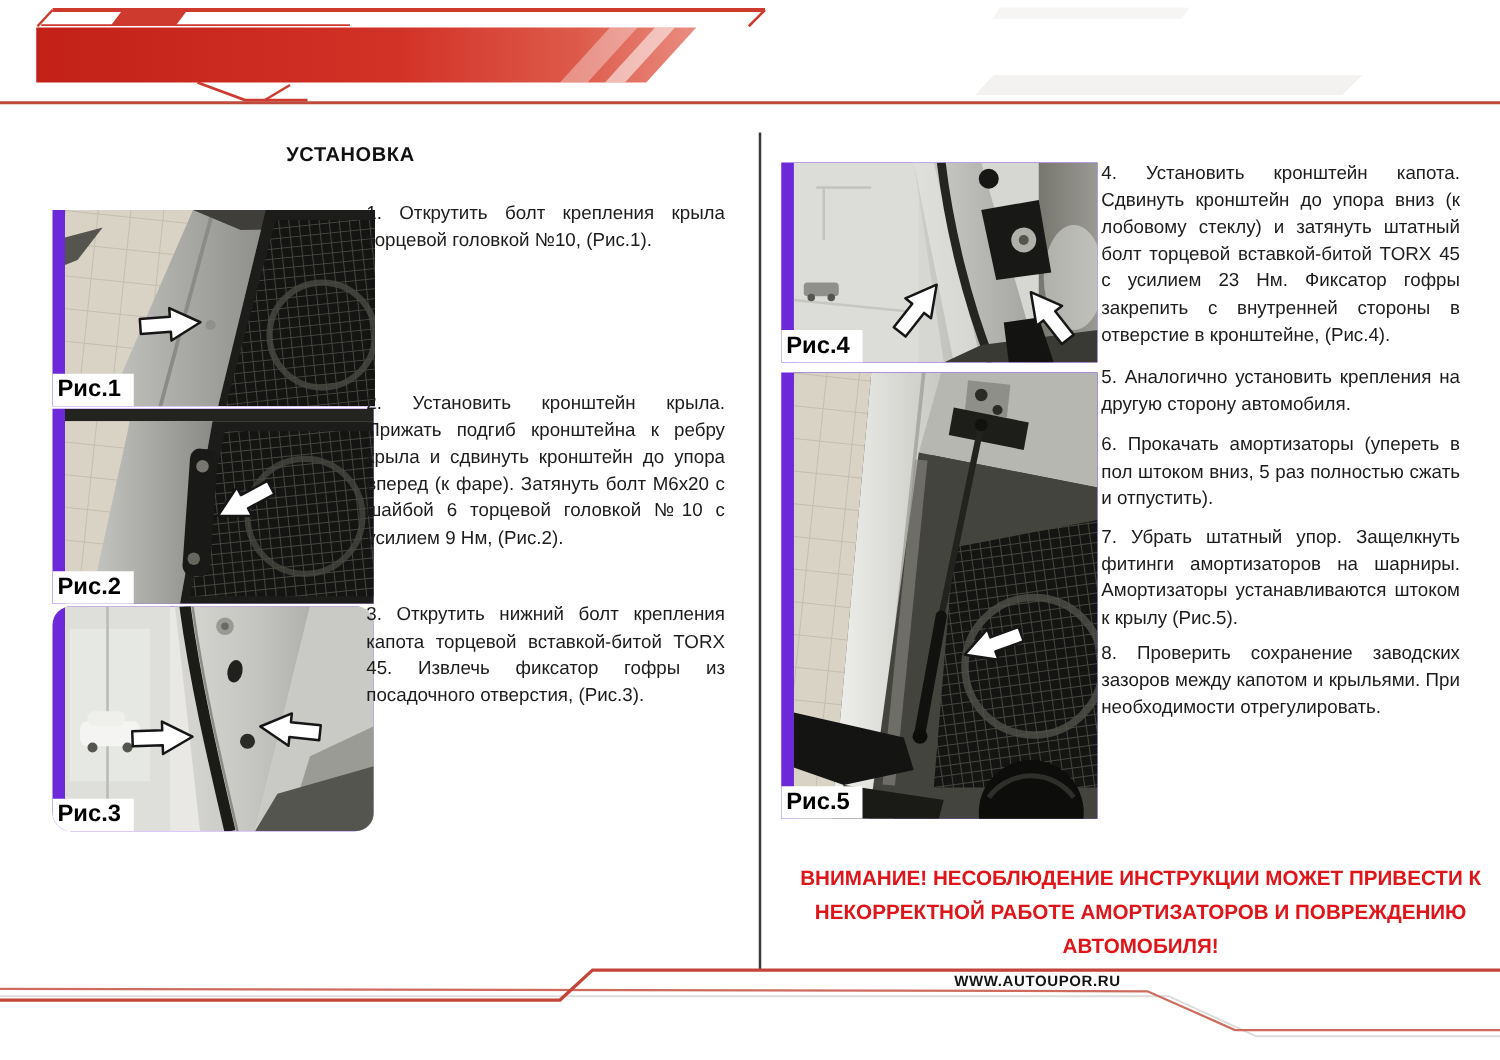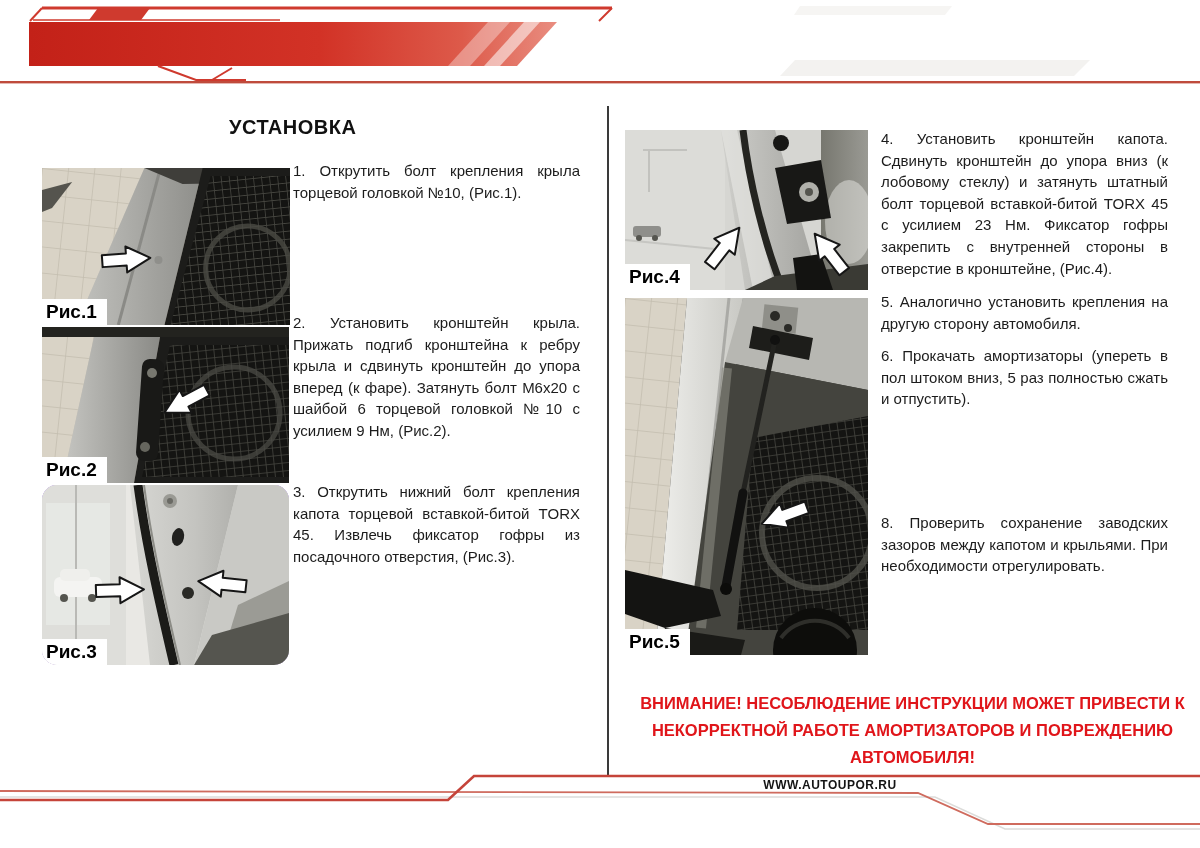--- a/index.html
+++ b/index.html
@@ -10,27 +10,27 @@
   }
   
   .header-svg { position:absolute; left:0; top:0; width:1200px; height:95px; }
   .header-title {
     position:absolute; left:68px; top:29px; height:36px; line-height:36px;
     font-size:27px; font-weight:800; color:#ffffff; letter-spacing:1px;
     white-space:nowrap;
   }
   
   .section-title {
-    position:absolute; left:229px; top:116px; font-size:20px; font-weight:800;
+    position:absolute; left:229px; top:116px; font-size:16px; font-weight:800;
     letter-spacing:0.5px; color:#111;text-align:right;
   }
   
   .divider { position:absolute; left:607px; top:106px; width:2px; height:670px; background:#3a3a3a; }
   
-  .figure { position:absolute; overflow:hidden; background:#6d28d9; }
+  .figure { position:absolute; overflow:hidden; background:#6d28d9;padding-left:10px; }
   .figure svg { display:block; width:100%; height:100%; }
   #f1 { left:42px;  top:168px; width:248px; height:157px; }
   #f2 { left:42px;  top:327px; width:247px; height:156px; }
   #f3 { left:42px;  top:485px; width:247px; height:180px;border-radius:15px; }
   #f4 { left:625px; top:130px; width:243px; height:160px; }
   #f5 { left:625px; top:298px; width:243px; height:357px; }
   .fig-label {
     position:absolute; left:0; bottom:0; background:#ffffff; color:#000;
     font-weight:800; font-size:19px; line-height:25px; padding:0 10px 1px 4px;
   }
@@ -275,20 +275,21 @@
     <div class="fig-label">Рис.5</div>
   </div>
 
   <p class="step" id="s1">1. Открутить болт крепления крыла торцевой головкой №10, (Рис.1).</p>
   <p class="step" id="s2">2. Установить кронштейн крыла. Прижать подгиб кронштейна к ребру крыла и сдвинуть кронштейн до упора вперед (к фаре). Затянуть болт М6х20 с шайбой 6 торцевой головкой №10 с усилием 9 Нм, (Рис.2).</p>
   <p class="step" id="s3">3. Открутить нижний болт крепления капота торцевой вставкой-битой TORX 45. Извлечь фиксатор гофры из посадочного отверстия, (Рис.3).</p>
 
   <p class="step" id="s4">4. Установить кронштейн капота. Сдвинуть кронштейн до упора вниз (к лобовому стеклу) и затянуть штатный болт торцевой вставкой-битой TORX 45 с усилием 23 Нм. Фиксатор гофры закрепить с внутренней стороны в отверстие в кронштейне, (Рис.4).</p>
   <p class="step" id="s5">5. Аналогично установить крепления на другую сторону автомобиля.</p>
   <p class="step" id="s6">6. Прокачать амортизаторы (упереть в пол штоком вниз, 5 раз полностью сжать и отпустить).</p>
+  <p class="step" id="s7">7. Убрать штатный упор. Защелкнуть фитинги амортизаторов на шарниры. Амортизаторы устанавливаются штоком к крылу (Рис.5).</p>
   <p class="step" id="s8">8. Проверить сохранение заводских зазоров между капотом и крыльями. При необходимости отрегулировать.</p>
 
   <div class="warning">ВНИМАНИЕ! НЕСОБЛЮДЕНИЕ ИНСТРУКЦИИ МОЖЕТ ПРИВЕСТИ К НЕКОРРЕКТНОЙ РАБОТЕ АМОРТИЗАТОРОВ И ПОВРЕЖДЕНИЮ АВТОМОБИЛЯ!</div>
 
   <svg class="footer-svg" viewBox="0 0 1200 88" preserveAspectRatio="none">
     <path d="M0,37 L935,37 L1005,69 L1200,69" stroke="#dcdcda" stroke-width="1.5" fill="none"></path>
     <path d="M0,31 L918,33 L988,64 L1200,64" stroke="#cf6b5e" stroke-width="1.8" fill="none"></path>
     <path d="M0,40 L448,40 L474,16 L1200,16" stroke="#c5443a" stroke-width="2.6" fill="none"></path>
   </svg>
   <a class="footer-site" href="#">WWW.AUTOUPOR.RU</a>

